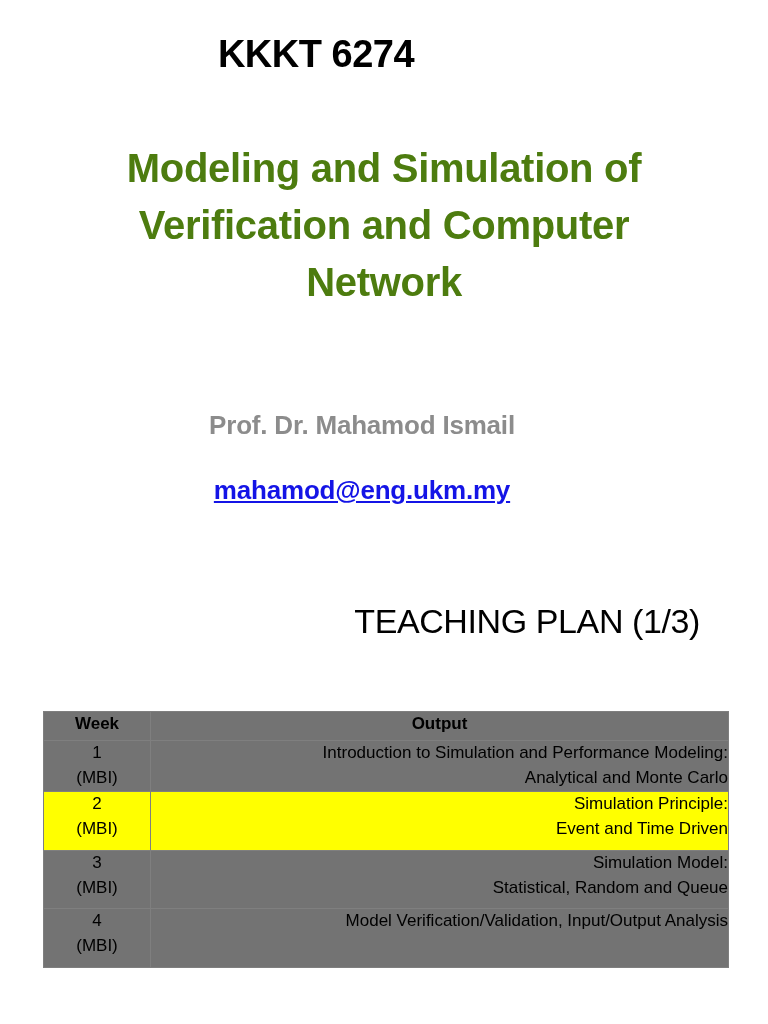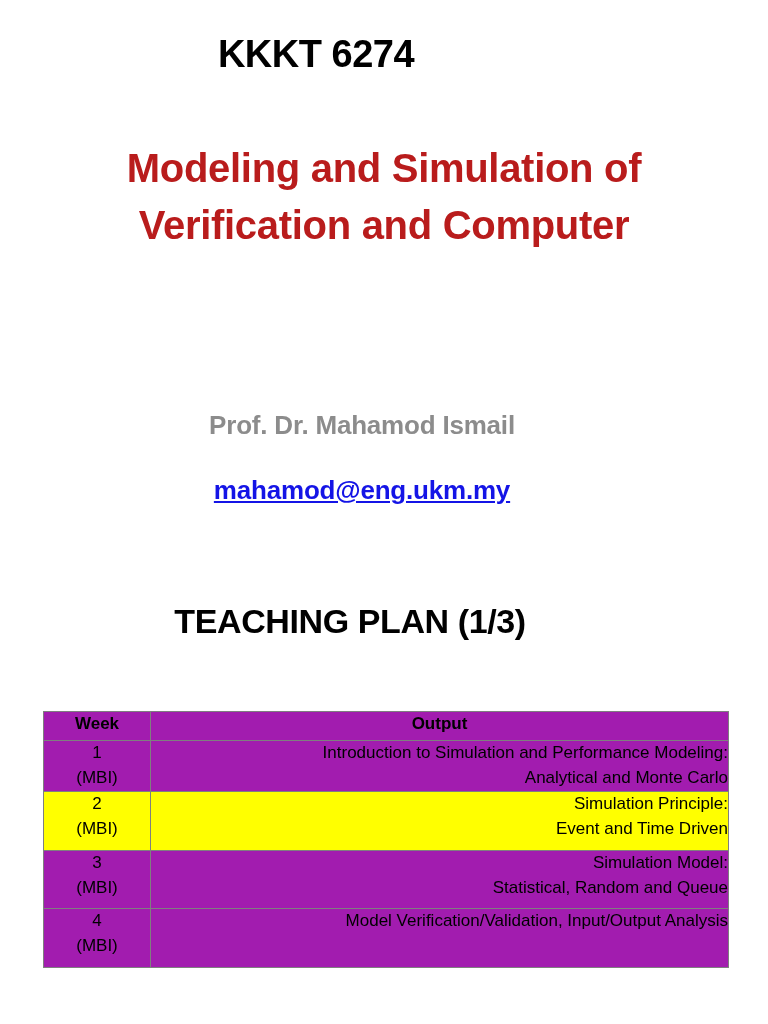--- a/index.html
+++ b/index.html
@@ -42,21 +42,21 @@
   .course-title {
     position: absolute;
     top: 140px;
     left: 64px;
     width: 640px;
     text-align: center;
     font-size: 40px;
     font-weight: bold;
     line-height: 1.42;
     letter-spacing: -0.3px;
-    color: #b91c1c;
+    color: #4d7c0f;
   }
 
   
   .presenter-block {
     position: absolute;
     top: 408px;
     left: 0;
     width: 724px;
     text-align: center;
   }
@@ -78,39 +78,39 @@
     letter-spacing: -0.2px;
     cursor: pointer;
   }
 
   
   .section-heading {
     position: absolute;
     top: 602px;
     left: 0;
     width: 700px;
-    text-align: center;
+    text-align: right;
     font-size: 34px;
-    font-weight: bold;
+    font-weight: normal;
     letter-spacing: -0.4px;
     color: #000000;
   }
 
   
   .plan-table-wrap {
     position: absolute;
     top: 711px;
     left: 43px;
     width: 685px;
   }
   table.plan-table {
     border-collapse: collapse;
     width: 685px;
     table-layout: fixed;
-    background: #a21caf;
+    background: #737373;
   }
   table.plan-table col.col-week { width: 107px; }
   table.plan-table col.col-topics { width: 578px; }
 
   table.plan-table th,
   table.plan-table td {
     border: 1px solid #7f7f7f;
     vertical-align: top;
     padding: 0;
     font-size: 17px;
@@ -152,20 +152,21 @@
 </head>
 <body>
 
 <div class="slide">
 
   <div class="course-code">KKKT 6274</div>
 
   <div class="course-title">
     <div>Modeling and Simulation of</div>
     <div>Verification and Computer</div>
+    <div>Network</div>
   </div>
 
   <div class="presenter-block">
     <div class="presenter-name">Prof. Dr. Mahamod Ismail</div>
     <a class="presenter-email" href="#">mahamod@eng.ukm.my</a>
   </div>
 
   <div class="section-heading">TEACHING PLAN (1/3)</div>
 
   <div class="plan-table-wrap">

